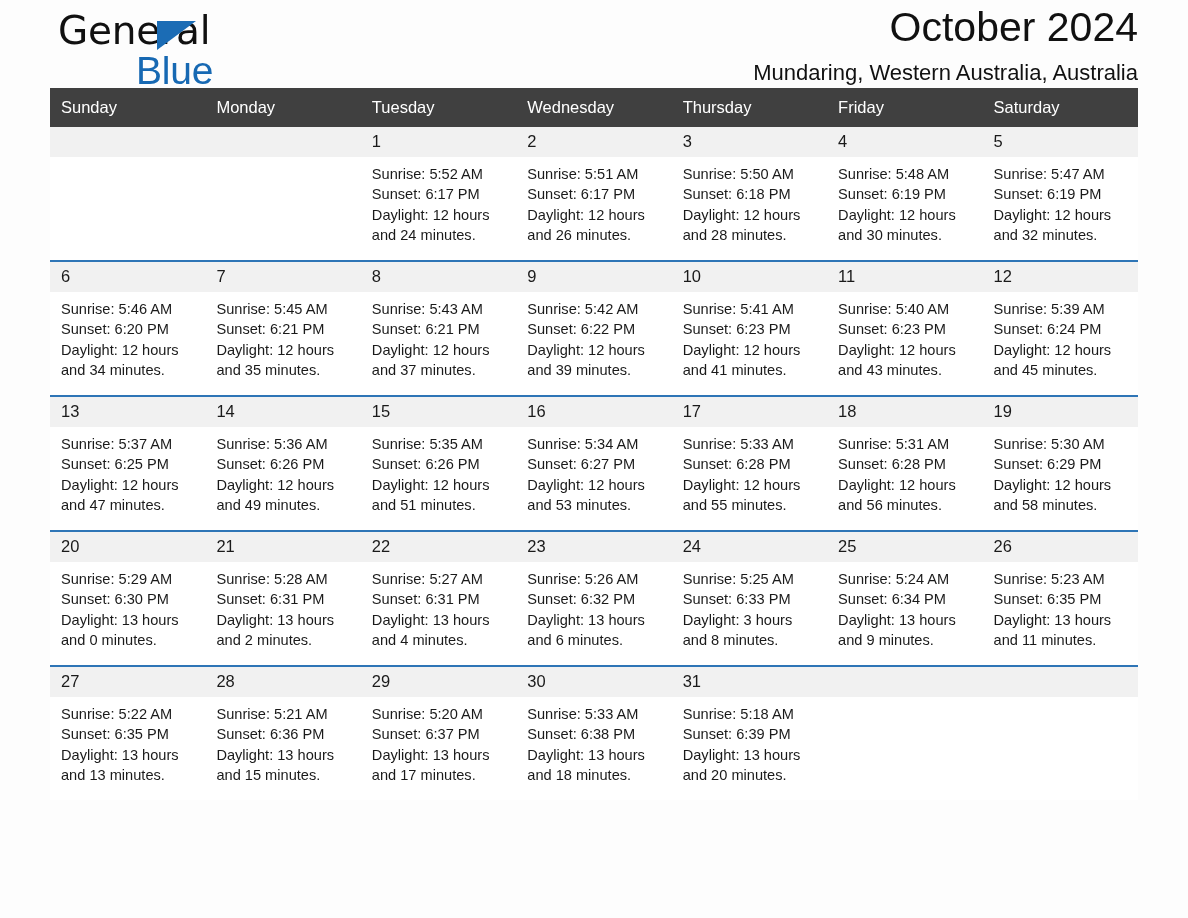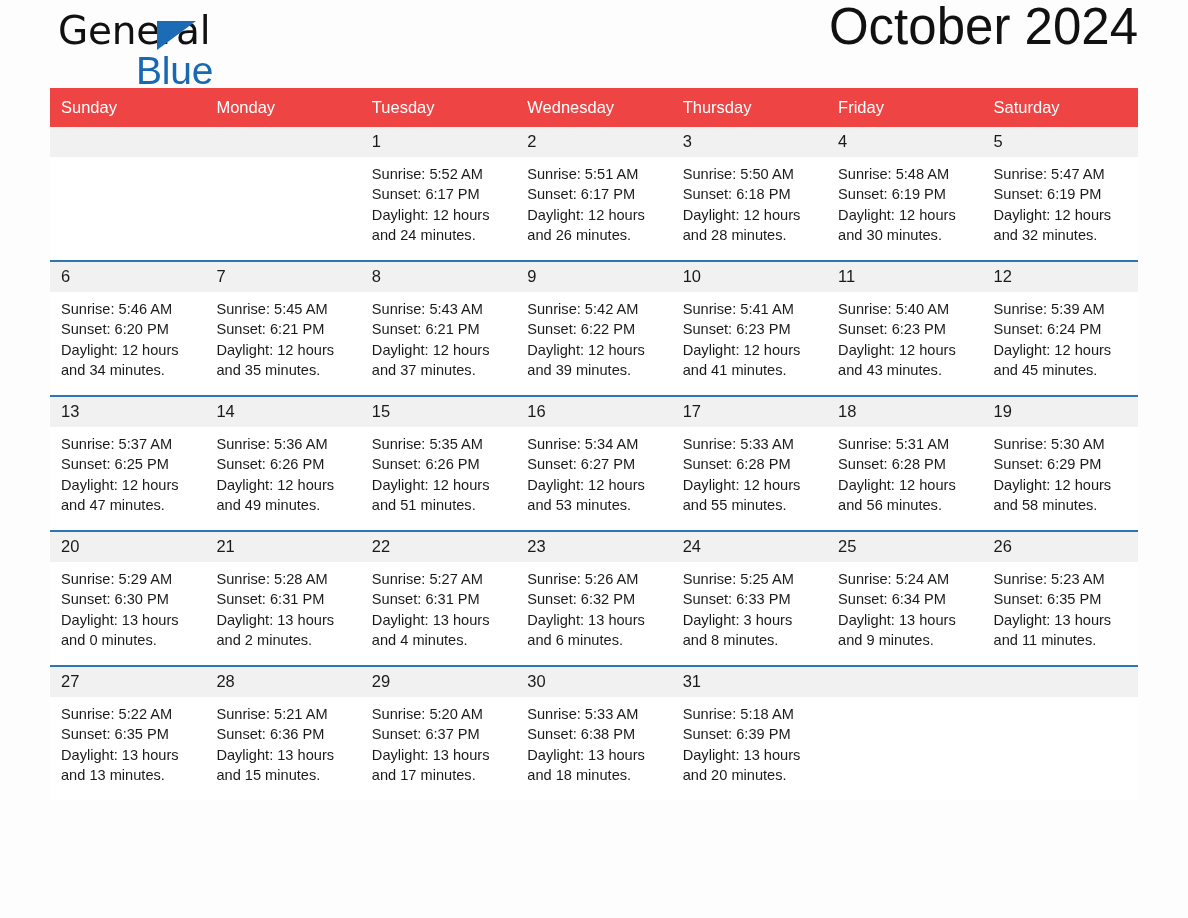--- a/index.html
+++ b/index.html
@@ -69,21 +69,21 @@
     font-weight: 400;
   }
 
   .titles {
     position: absolute;
     right: 0px;
     top: 0px;
     text-align: right;
   }
   .cal-title {
-    font-size: 51px;
+    font-size: 41px;
     line-height: 54px;
     color: #111111;
     font-weight: 400;
     white-space: nowrap;
   }
   .cal-subtitle {
     font-size: 22px;
     line-height: 34px;
     color: #111111;
     font-weight: 400;
@@ -92,21 +92,21 @@
   }
 
   
   .cal {
     width: 1088px;
     border-collapse: collapse;
     table-layout: fixed;
   }
 
   .cal thead th {
-    background: #ef4444;
+    background: #404040;
     color: #ffffff;
     font-size: 16.5px;
     font-weight: 400;
     text-align: left;
     padding: 8px 0 9px 11px;
     height: 22px;
     vertical-align: middle;
     border: none;
   }
 
@@ -158,20 +158,21 @@
   <div class="top">
 
     <div class="brand">
       <span class="brand-general">General</span>
       <span class="brand-tri"></span>
       <span class="brand-blue">Blue</span>
     </div>
 
     <div class="titles">
       <div class="cal-title">October 2024</div>
+      <div class="cal-subtitle">Mundaring, Western Australia, Australia</div>
     </div>
 
   </div>
 
   <table class="cal">
     <thead>
       <tr>
         <th>Sunday</th>
         <th>Monday</th>
         <th>Tuesday</th>

